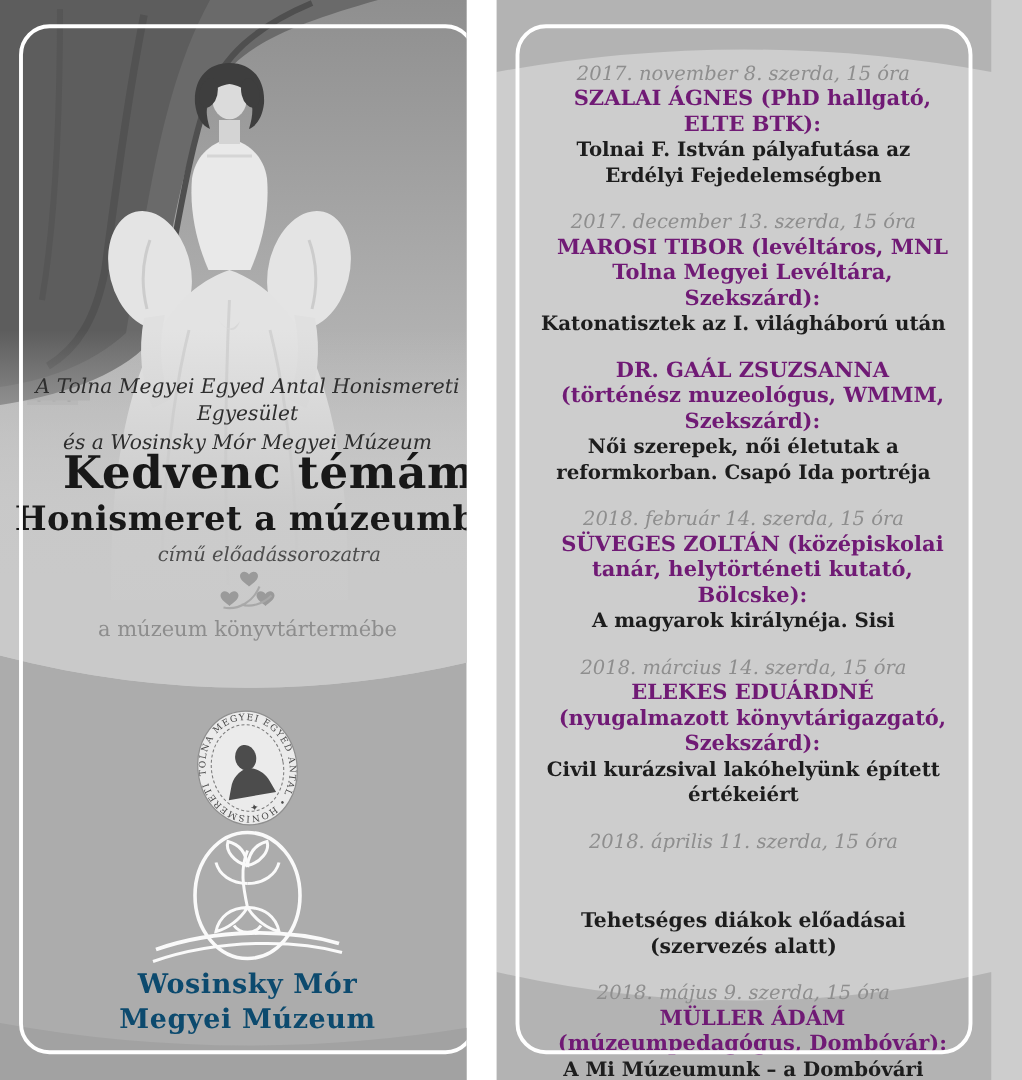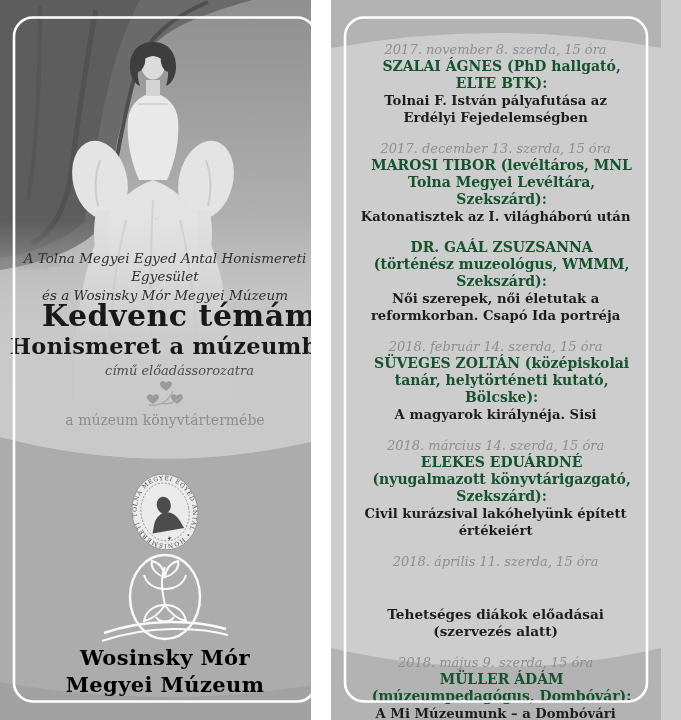--- a/index.html
+++ b/index.html
@@ -22,28 +22,28 @@
          font-style:italic;font-size:13.5px;line-height:1.36;color:#2e2e2e;}
   .headline{position:absolute;top:299px;left:0;width:359px;color:#181818;}
   .headline .main{font-size:30px;font-weight:bold;line-height:1.12;letter-spacing:.5px;}
   .headline .sub{font-size:22.5px;font-weight:bold;line-height:1.18;letter-spacing:.3px;}
   .headline .note{font-size:13px;font-style:italic;font-weight:normal;color:#4d4d4d;margin-top:4px;}
   .flourish{position:absolute;top:379px;left:143px;}
   .venue{position:absolute;top:411px;left:10px;width:310px;
          font-size:14px;line-height:1.32;color:#8d8d8d;}
   .seal{position:absolute;top:469px;left:126px;}
   .mlogo{position:absolute;top:553px;left:100px;}
-  .mname{position:absolute;top:645px;left:0;width:330px;color:#000000;
-         font-size:21px;font-weight:bold;line-height:1.28;letter-spacing:.4px;}
+  .mname{position:absolute;top:645px;left:0;width:330px;color:#0c4a6e;
+         font-size:18px;font-weight:bold;line-height:1.28;letter-spacing:.4px;}
 
   
   .program{position:absolute;z-index:5;top:41px;left:26px;width:278px;
            display:flex;flex-direction:column;gap:14px;text-align:center;}
   .event .date{font-style:italic;font-size:13px;color:#8e8e8e;line-height:17px;}
-  .event .speaker{font-weight:bold;font-size:14px;color:#14532d;line-height:17px;margin-left:12px;}
+  .event .speaker{font-weight:bold;font-size:14px;color:#701a75;line-height:17px;margin-left:12px;}
   .event .title{font-weight:600;font-size:13.2px;color:#1d1d1d;line-height:17px;}
   .event .title.solo{font-weight:bold;font-size:13.6px;margin-top:36px;}
 </style>
 </head>
 <body>
 
 <div class="page">
 
   <div class="panel panel-left">
 

